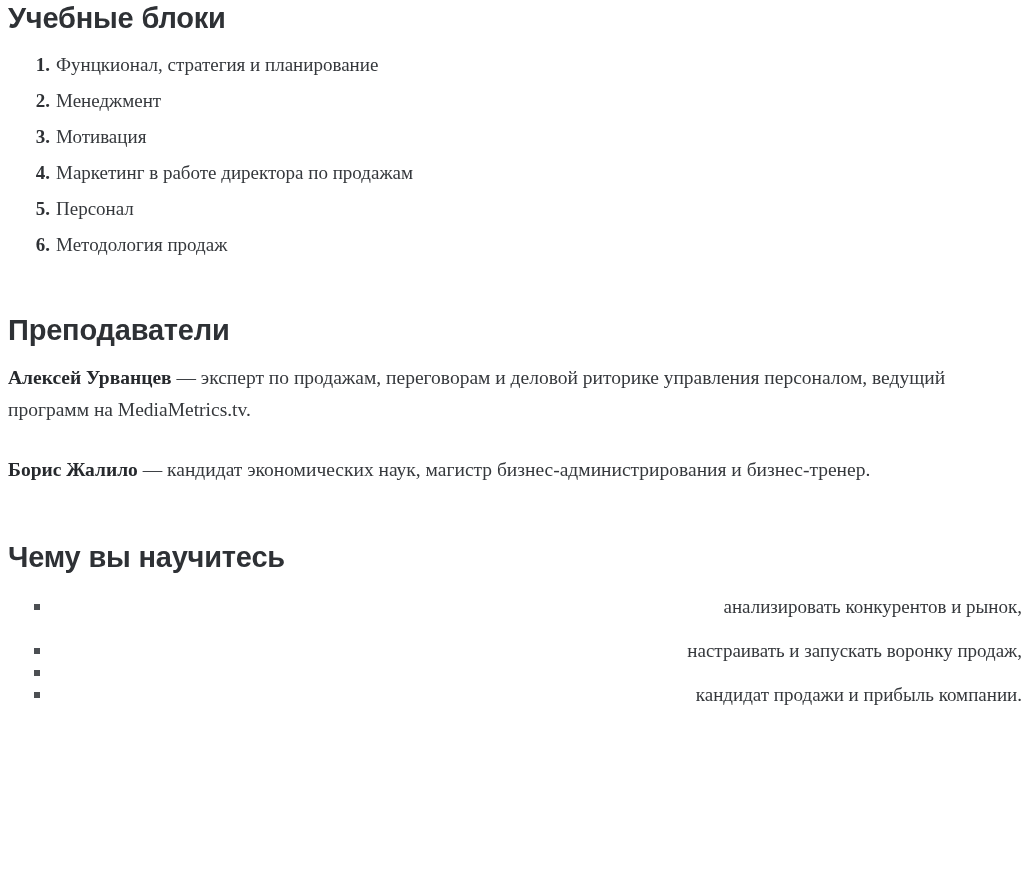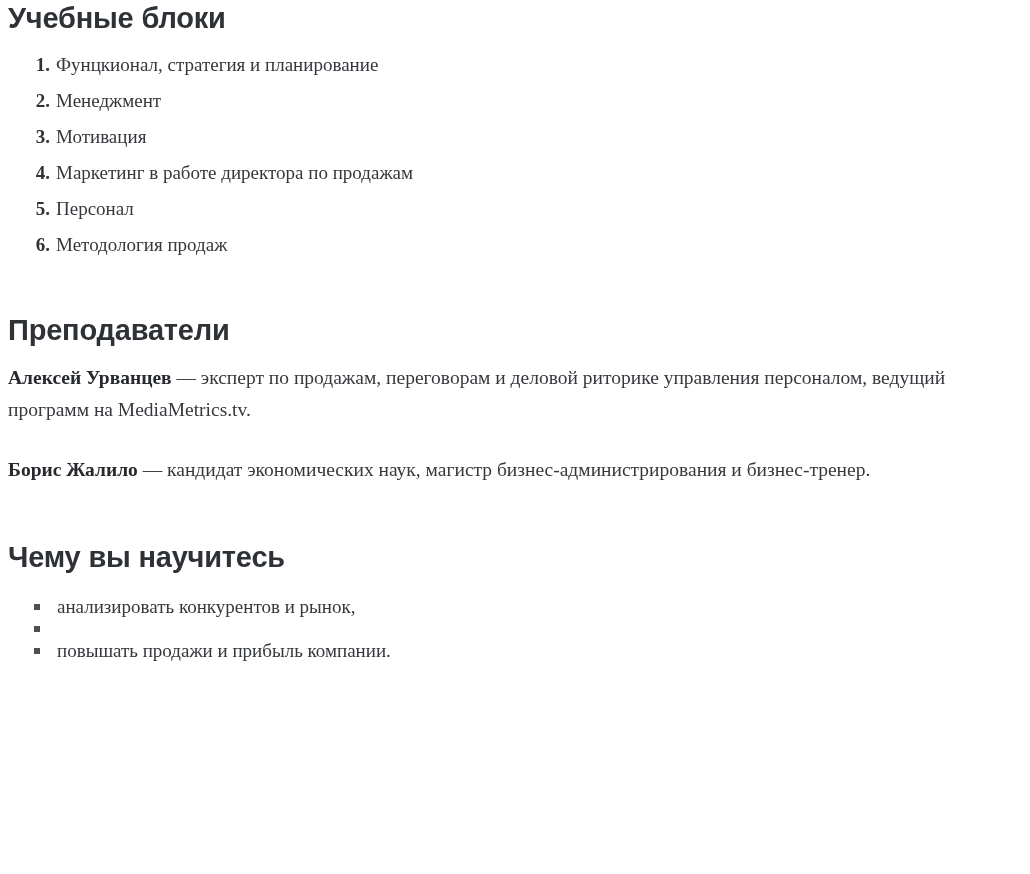--- a/index.html
+++ b/index.html
@@ -74,20 +74,21 @@
   }
   .teacher-first  { padding-top: 18px; }
   .teacher-second { padding-top: 28px; }
 
   
   ul.bullet-list {
     list-style: none;
     margin: 0;
     padding: 0;
     padding-top: 14px;
+    text-align: right;
   }
   ul.bullet-list > li {
     position: relative;
     font-size: 19px;
     line-height: 44px;
     padding-left: 49px;
     color: #35383c;
     white-space: nowrap;
   }
   ul.bullet-list > li .sq {
@@ -147,23 +148,24 @@
 
   <h2 class="section-heading heading-learn">Чему вы научитесь</h2>
 
   <ul class="bullet-list">
     <li>
       <span class="sq"></span>
       <span>анализировать конкурентов и рынок,</span>
     </li>
     <li>
       <span class="sq"></span>
+      <span>настраивать и запускать воронку продаж,</span>
     </li>
     <li>
       <span class="sq"></span>
     </li>
     <li>
       <span class="sq"></span>
-      <span>повышать продажи и прибыль компании.</span>
+      <span>кандидат продажи и прибыль компании.</span>
     </li>
   </ul>
 
 </div>
 
 </body></html>

